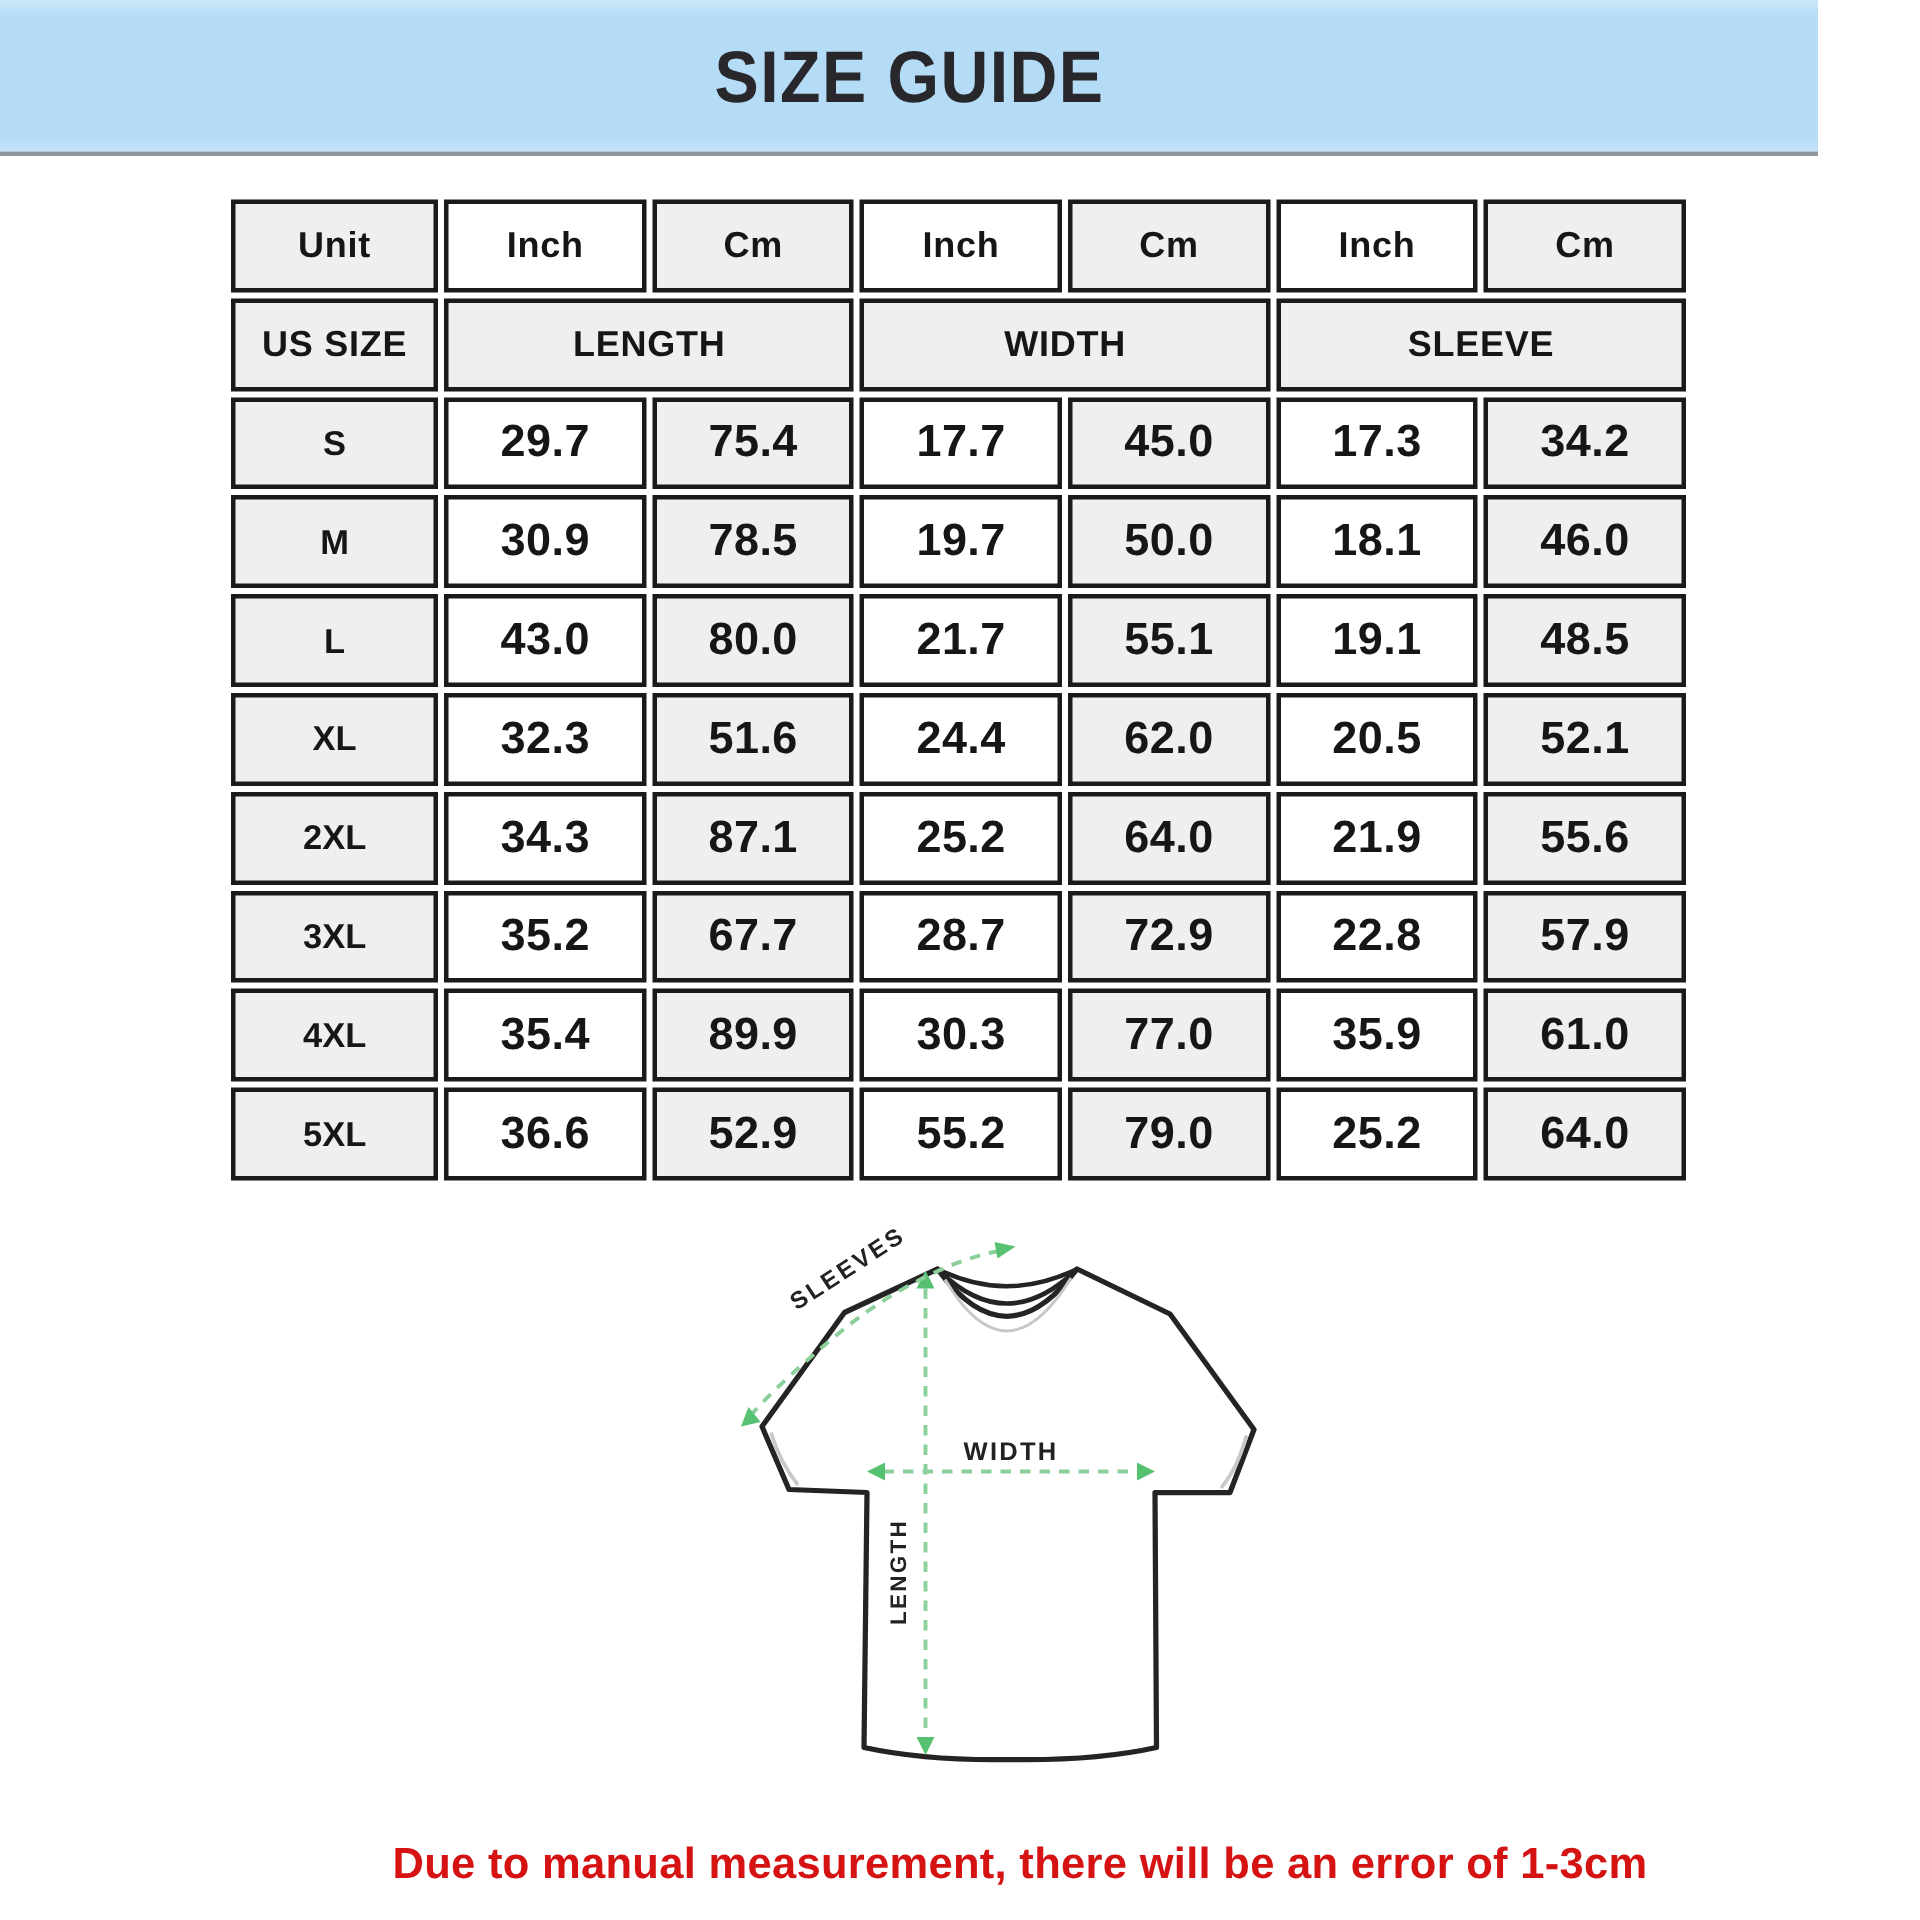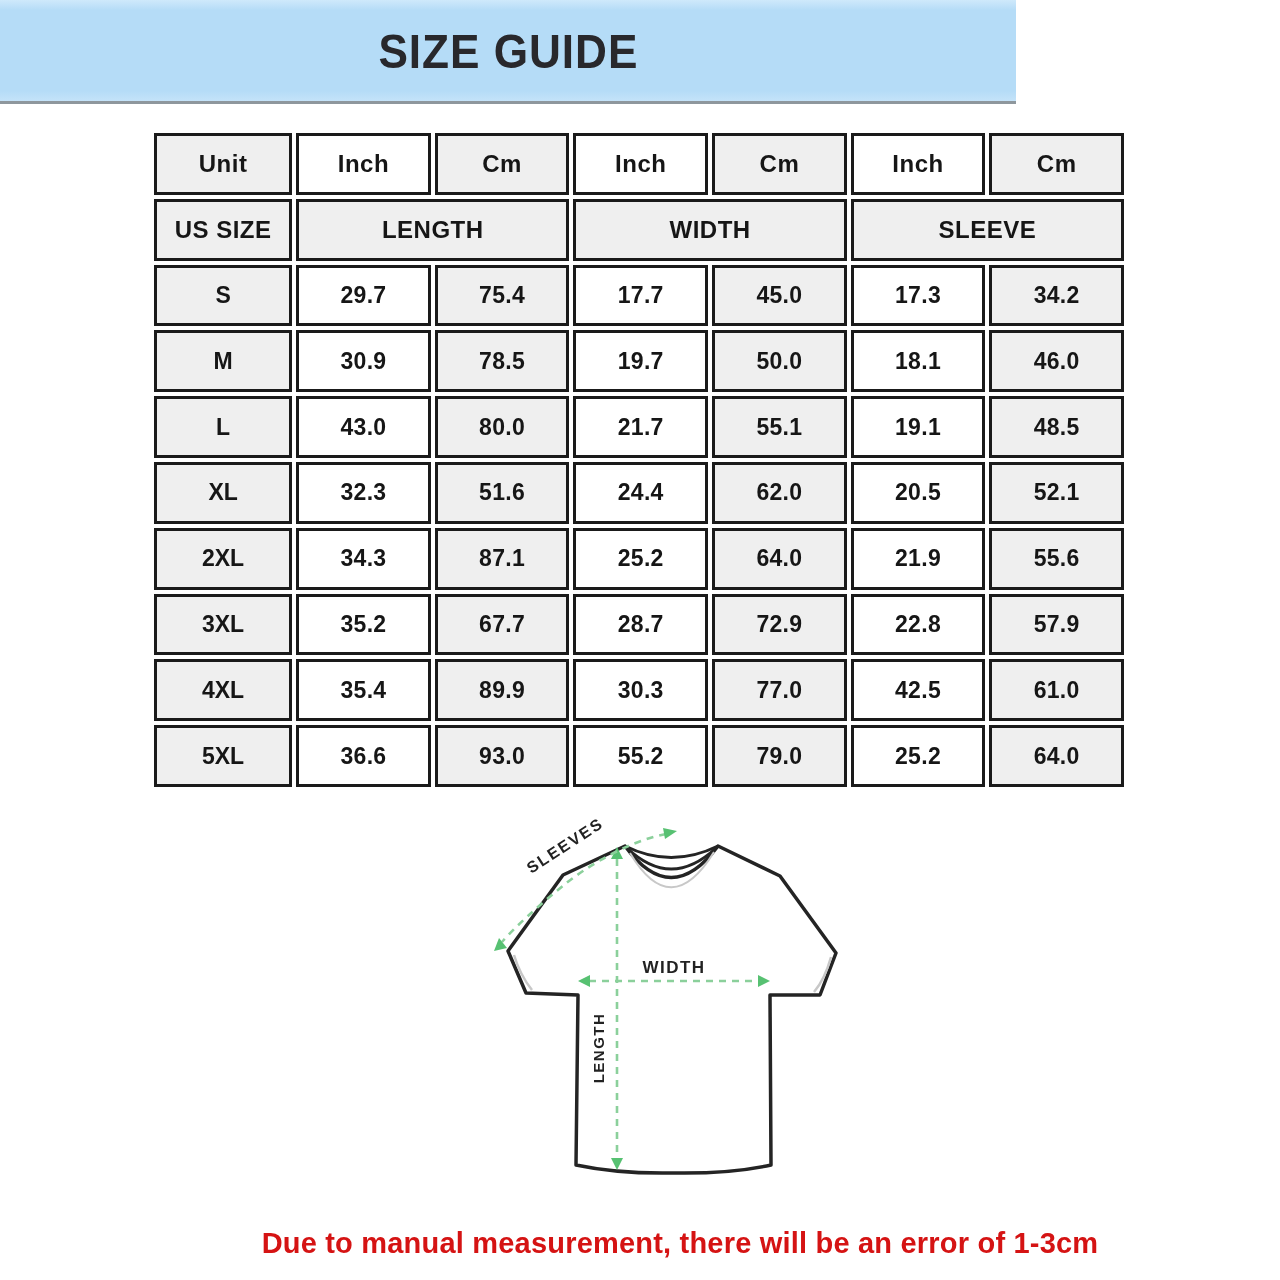--- a/index.html
+++ b/index.html
@@ -3,21 +3,21 @@
 <meta charset="utf-8">
 <style>
   html,body{margin:0;padding:0;}
   body{
     width:1280px;height:1280px;position:relative;overflow:hidden;
     background:#ffffff;
     font-family:"Liberation Sans","DejaVu Sans",sans-serif;
   }
   
   .banner{
-    position:absolute;left:0;top:0;width:1016px;height:101px;
+    position:absolute;left:0;top:0;width:1212px;height:101px;
     background:linear-gradient(#cfe9fb 0%,#b5dcf7 10%,#b5dcf7 90%,#c4e3f9 100%);
     border-bottom:3px solid #8e979d;
     display:flex;align-items:center;justify-content:center;
   }
   .banner h1{
     margin:0;font-size:46px;font-weight:bold;color:#28282c;
     letter-spacing:1px;transform:scale(.96,1.06);
   }
   
   .size-table{
@@ -26,21 +26,21 @@
   }
   .size-table td{
     border:3px solid #1a1a1a;
     text-align:center;vertical-align:middle;
     height:55px;
     font-weight:bold;color:#161616;
     padding:0;
   }
   .size-table .hdr{font-size:24px;letter-spacing:.5px;}
   .size-table .lbl{font-size:23px;}
-  .size-table .num{font-size:23px;letter-spacing:.3px;margin-top:48px;}
+  .size-table .num{font-size:30px;letter-spacing:.3px;margin-top:48px;}
   .bg-g{background:#efefef;}
   .bg-w{background:#ffffff;}
   col.c-size{width:14.6%;}
   col.c-val{width:14.23%;}
   
   .tee-diagram{position:absolute;left:468px;top:803px;width:440px;height:420px;}
   .tee-diagram text{
     font-family:"Liberation Sans","DejaVu Sans",sans-serif;
     font-weight:bold;fill:#222222;
   }
@@ -137,27 +137,27 @@
       <td class="num bg-g">72.9</td>
       <td class="num bg-w">22.8</td>
       <td class="num bg-g">57.9</td>
     </tr>
     <tr>
       <td class="lbl bg-g">4XL</td>
       <td class="num bg-w">35.4</td>
       <td class="num bg-g">89.9</td>
       <td class="num bg-w">30.3</td>
       <td class="num bg-g">77.0</td>
-      <td class="num bg-w">42.5</td>
+      <td class="num bg-w">35.9</td>
       <td class="num bg-g">61.0</td>
     </tr>
     <tr>
       <td class="lbl bg-g">5XL</td>
       <td class="num bg-w">36.6</td>
-      <td class="num bg-g">93.0</td>
+      <td class="num bg-g">52.9</td>
       <td class="num bg-w">55.2</td>
       <td class="num bg-g">79.0</td>
       <td class="num bg-w">25.2</td>
       <td class="num bg-g">64.0</td>
     </tr>
   </tbody>
 </table>
 
 <svg class="tee-diagram" viewBox="0 0 440 420">
 

